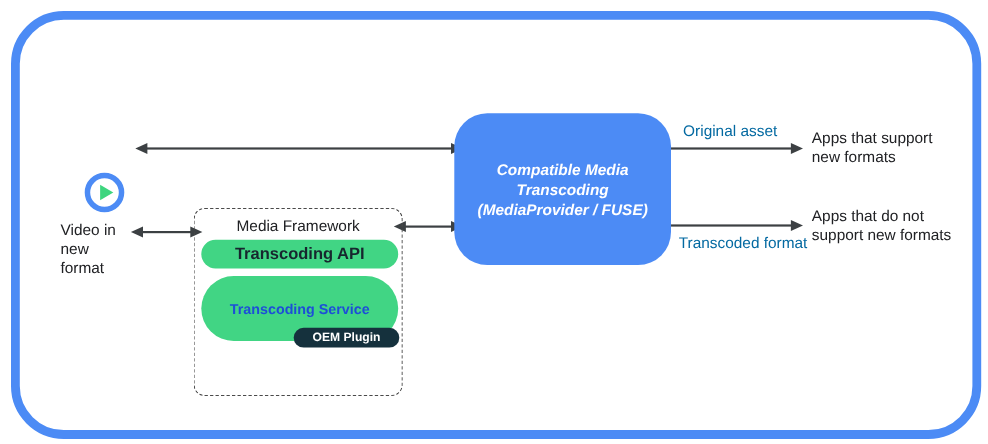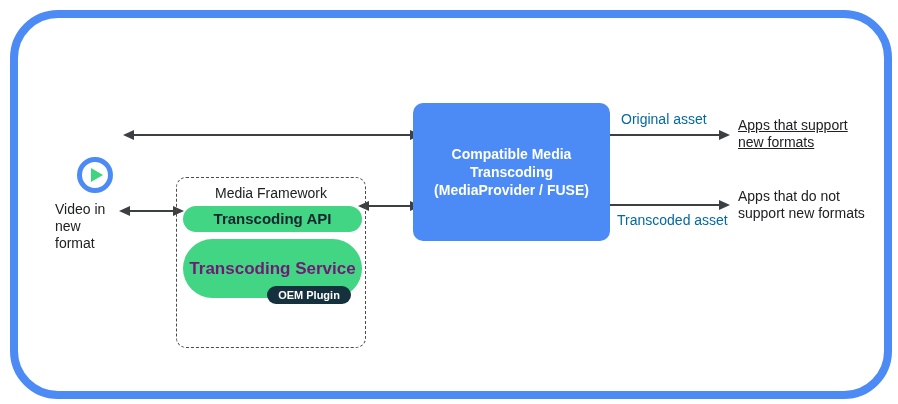--- a/index.html
+++ b/index.html
@@ -34,56 +34,56 @@
     width:0;height:0;margin-left:3px;
     border-top:7px solid transparent;border-bottom:7px solid transparent;
     border-left:12px solid #3DD57E;
   }
   .src-label{
     position:absolute;left:55px;top:201px;width:80px;
     font-size:14px;line-height:17px;white-space:pre-line;
   }
   
   .framework{
-    position:absolute;left:176px;top:177px;width:190px;height:171px;
+    position:absolute;left:176px;top:189px;width:190px;height:171px;
     border:1.5px dashed #4a4a4a;border-radius:10px;box-sizing:border-box;padding-left:12px;
   }
   .fw-title{
     position:absolute;left:0;top:7px;width:100%;text-align:center;font-size:14px;
   }
   .pill{position:absolute;left:6px;width:179px;text-align:center;box-sizing:border-box;}
   .pill.green{background:#41D584;}
   .pill.api{top:28px;height:26px;border-radius:13px;font-weight:bold;font-size:15px;line-height:26px;color:#17262e;}
   .pill.service{
     top:61px;height:59px;border-radius:30px;display:flex;align-items:center;justify-content:center;
-    font-weight:bold;font-size:17px;color:#701a75;
+    font-weight:bold;font-size:13px;color:#1d4ed8;
   }
   .pill.oem{
-    left:90px;top:108px;width:84px;height:18px;border-radius:9px;background:#15313D;
+    left:90px;top:108px;width:96px;height:18px;border-radius:9px;background:#15313D;
     color:#ffffff;font-weight:bold;font-size:11px;line-height:18px;z-index:2;
   }
   .pill.hardware{
     top:130px;height:33px;border-radius:17px;background:#EFF4D2;
     font-size:14px;line-height:33px;color:#202124;
   }
   
   .transcoder{
     position:absolute;left:413px;top:103px;width:197px;height:138px;
-    background:#4C8BF5;border-radius:10px;
+    background:#4C8BF5;border-radius:30px;
     display:flex;align-items:center;justify-content:center;text-align:center;
-    color:#ffffff;font-weight:bold;font-size:14px;line-height:18px;white-space:pre-line;
+    color:#ffffff;font-weight:bold;font-size:14px;line-height:18px;white-space:pre-line;font-style:italic;
   }
   
   .asset-label{position:absolute;font-size:14px;color:#0369a1;}
   .asset-label.original{left:621px;top:111px;}
   .asset-label.transcoded{left:617px;top:212px;}
   .target-label{
     position:absolute;left:738px;font-size:14px;line-height:17px;white-space:pre-line;
   }
-  .target-label.support{top:117px;text-decoration:underline;}
+  .target-label.support{top:117px;}
   .target-label.nosupport{top:188px;}
 </style>
 </head>
 <body>
 
 <div class="stage">
 
   <div class="frame"></div>
 
   <div class="play">
@@ -106,17 +106,17 @@
     <div class="pill oem">OEM Plugin</div>
   </div>
 
   <div class="transcoder">Compatible Media
 Transcoding
 (MediaProvider / FUSE)</div>
 
   <div class="asset-label original">Original asset</div>
   <div class="target-label support">Apps that support
 new formats</div>
-  <div class="asset-label transcoded">Transcoded asset</div>
+  <div class="asset-label transcoded">Transcoded format</div>
   <div class="target-label nosupport">Apps that do not
 support new formats</div>
 
 </div>
 
 </body></html>

